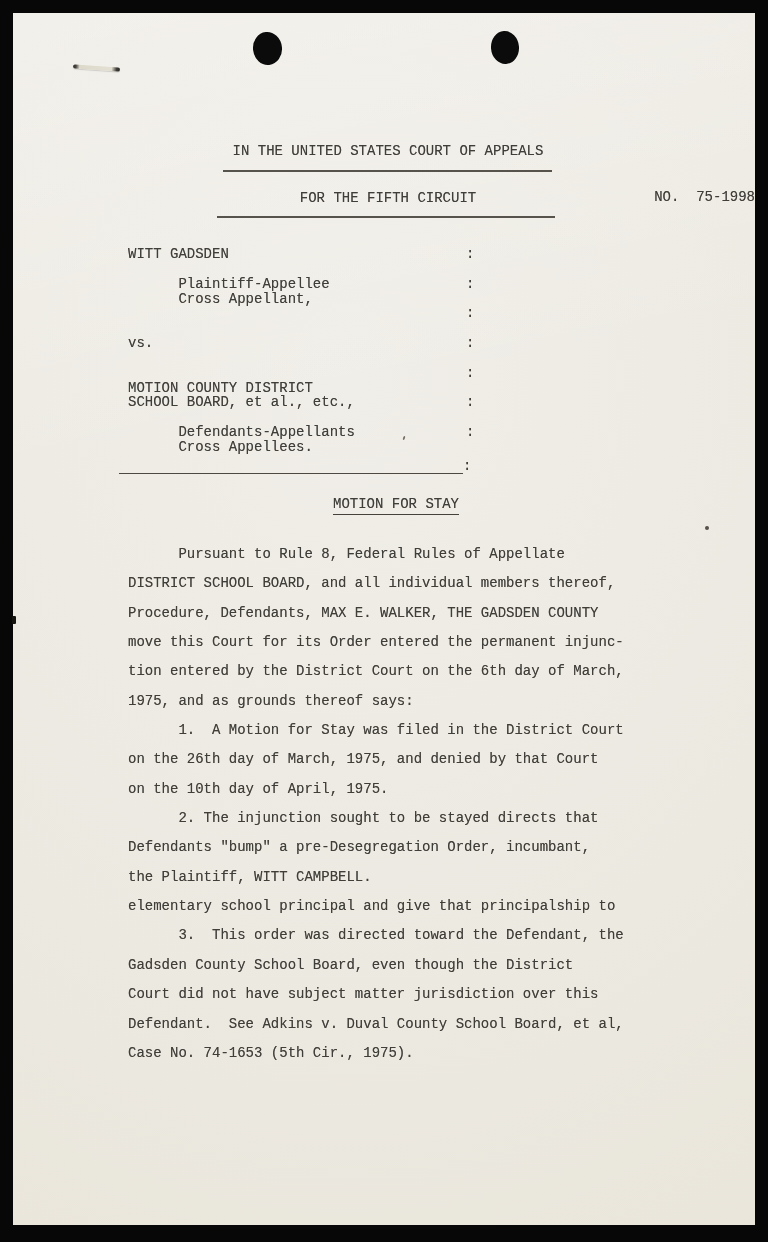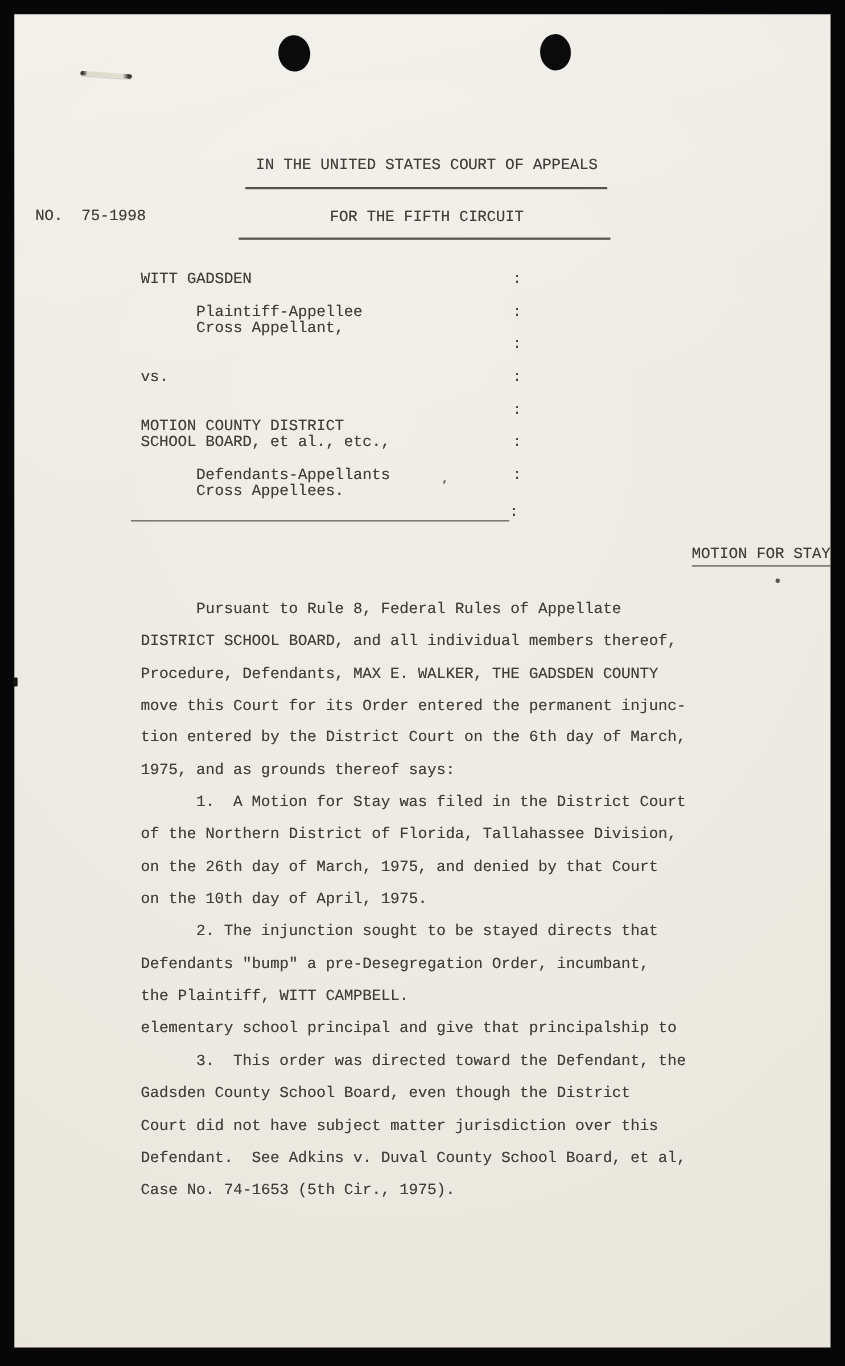--- a/index.html
+++ b/index.html
@@ -25,29 +25,29 @@
     border-radius:2px;box-shadow:0 1px 1px rgba(0,0,0,.15);}
   .speck{position:absolute;border-radius:50%;}
   .speck-1{left:692px;top:513px;width:4px;height:4px;background:#56524a;}
   .speck-2{left:390px;top:423px;width:2px;height:4px;background:#76726a;transform:rotate(20deg);}
   .edge-notch{left:-1px;top:603px;width:4px;height:8px;background:#15140f;border-radius:1px;}
 
   .header{position:absolute;left:8px;right:0;top:100px;text-align:center;line-height:15.6px;white-space:pre;}
   .rule{position:absolute;height:2px;background:#56534c;}
   .rule-1{left:210px;top:157px;width:329px;}
   .rule-2{left:204px;top:203px;width:338px;}
-  .case-no{position:absolute;left:19px;right:0;top:176px;text-align:left;white-space:pre;}
+  .case-no{position:absolute;left:19px;right:0;top:176px;text-align:right;white-space:pre;}
 
   .caption{position:absolute;left:115px;top:234px;width:400px;}
   .crow{position:relative;height:14.85px;line-height:14.85px;white-space:pre;}
   .crow .colon{position:absolute;left:338px;top:0;}
   .caption-rule{position:absolute;left:106px;top:445px;white-space:pre;}
   .caption-rule .bar{display:inline-block;width:344px;height:13px;border-bottom:1.6px solid #4c4943;vertical-align:bottom;}
 
-  .title-wrap{position:absolute;left:24px;right:0;top:483px;text-align:right;}
+  .title-wrap{position:absolute;left:24px;right:0;top:483px;text-align:center;}
   .title-underline{display:inline-block;border-bottom:1.6px solid #45423c;padding-bottom:2px;}
 
   .docbody{position:absolute;left:115px;top:527px;width:540px;}
   .bline{height:29.35px;line-height:29.35px;white-space:pre;}
   .u{text-underline-offset:3px;}
 </style>
 </head>
 <body>
 
 <div class="paper">
@@ -92,21 +92,20 @@
   </div>
 
   <div class="docbody" id="docbody">
       <div class="bline">      Pursuant to Rule 8, Federal Rules of Appellate</div>
       <div class="bline">DISTRICT SCHOOL BOARD, and all individual members thereof,</div>
       <div class="bline">Procedure, Defendants, MAX E. WALKER, THE GADSDEN COUNTY</div>
       <div class="bline">move this Court for its Order entered the permanent injunc-</div>
       <div class="bline">tion entered by the District Court on the 6th day of March,</div>
       <div class="bline">1975, and as grounds thereof says:</div>
       <div class="bline">      1.  A Motion for Stay was filed in the District Court</div>
-      <div class="bline">of the Northern District of Florida, Tallahassee Division,</div>
       <div class="bline">on the 26th day of March, 1975, and denied by that Court</div>
       <div class="bline">on the 10th day of April, 1975.</div>
       <div class="bline">      2. The injunction sought to be stayed directs that</div>
       <div class="bline">Defendants "bump" a pre-Desegregation Order, incumbant,</div>
       <div class="bline">the Plaintiff, WITT CAMPBELL.</div>
       <div class="bline">elementary school principal and give that principalship to</div>
       <div class="bline">      3.  This order was directed toward the Defendant, the</div>
       <div class="bline">Gadsden County School Board, even though the District</div>
       <div class="bline">Court did not have subject matter jurisdiction over this</div>
       <div class="bline"><span>Defendant.  See </span><span class="u">Adkins v. Duval County School Board, et al,</span></div>

